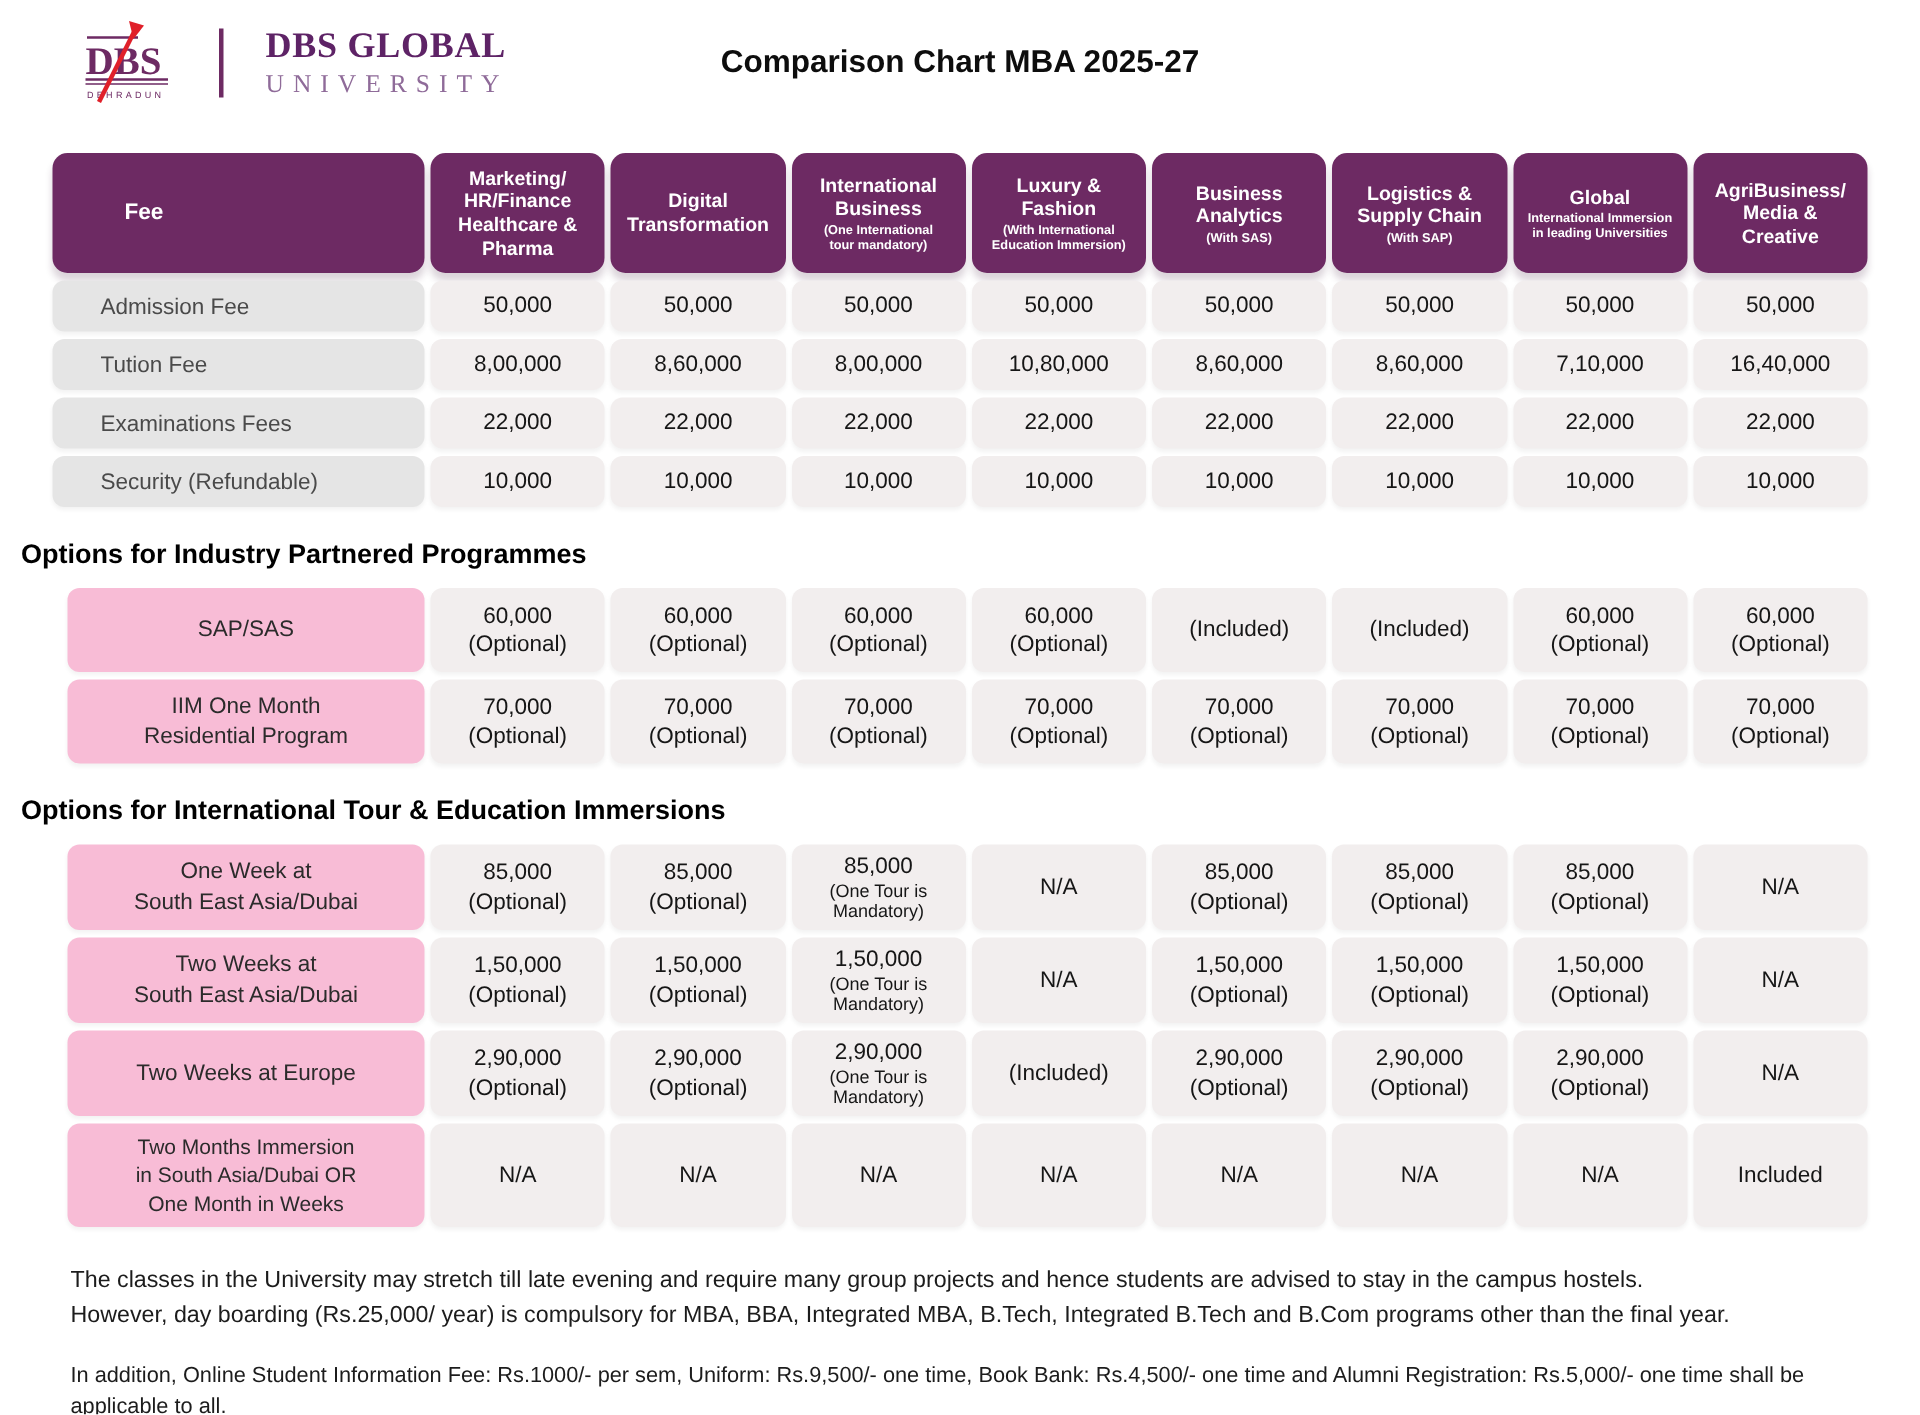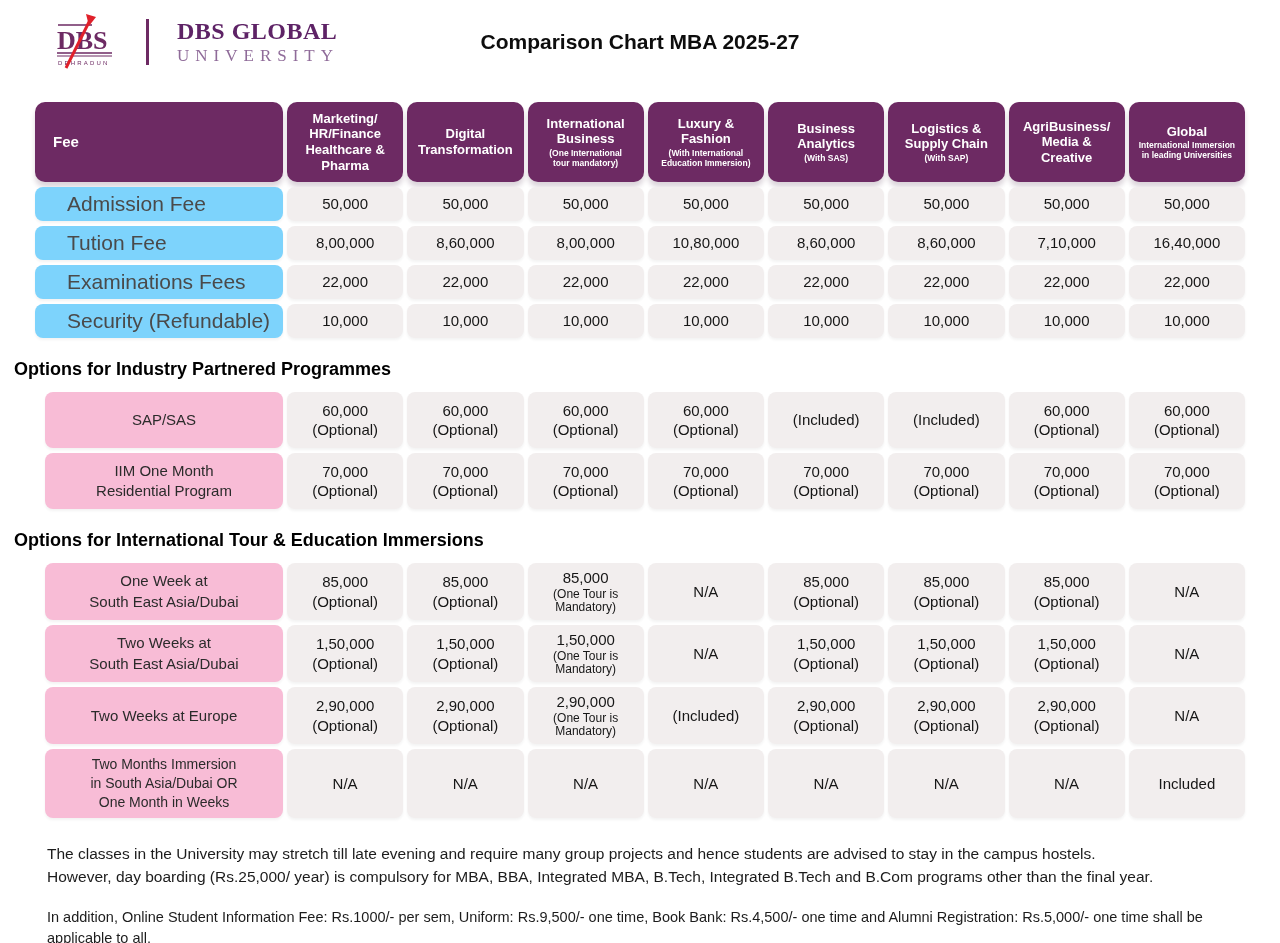--- a/index.html
+++ b/index.html
@@ -20,24 +20,24 @@
   
   .grid{display:grid;grid-template-columns:248px repeat(8,1fr);column-gap:4px;row-gap:5px;
         margin:0 35px;}
   #main-grid{grid-template-rows:80px repeat(4,34px);margin-top:6px;}
 
   .hcell{background:#6d2a63;color:#ffffff;border-radius:10px;display:flex;flex-direction:column;
          align-items:center;justify-content:center;text-align:center;font-weight:700;
          font-size:13px;line-height:1.2;padding:4px 2px;box-sizing:border-box;
          box-shadow:0 5px 5px rgba(60,20,55,.18);}
   .hcell .note{font-size:8.5px;font-weight:600;line-height:1.2;white-space:pre-line;margin-top:1px;}
-  .hcell.fee{align-items:flex-start;padding-left:18px;font-size:15px;}
-
-  .lcell{background:#7dd3fc;border-radius:8px;display:flex;align-items:center;padding-left:32px;
-         font-size:21px;color:#4a4a4a;box-sizing:border-box;box-shadow:0 2px 3px rgba(0,0,0,.05);}
+  .hcell.fee{align-items:flex-start;padding-left:48px;font-size:15px;}
+
+  .lcell{background:#e5e5e5;border-radius:8px;display:flex;align-items:center;padding-left:32px;
+         font-size:15px;color:#4a4a4a;box-sizing:border-box;box-shadow:0 2px 3px rgba(0,0,0,.05);}
   .vcell{background:#f2eeee;border-radius:8px;display:flex;flex-direction:column;align-items:center;
          justify-content:center;text-align:center;font-size:15px;color:#161616;line-height:1.3;
          box-sizing:border-box;box-shadow:0 2px 3px rgba(0,0,0,.05);padding:5px 2px;}
   .vcell .small{font-size:12px;line-height:1.15;}
   .pcell{background:#f8bcd6;border-radius:8px;display:flex;flex-direction:column;align-items:center;
          justify-content:center;text-align:center;font-size:15px;color:#2b2b2b;margin-left:10px;
          line-height:1.35;box-sizing:border-box;box-shadow:0 2px 3px rgba(0,0,0,.05);padding:6px 4px;}
   .pcell.compact div{font-size:14px;}
 
   .sec-heading{font-size:18px;font-weight:700;color:#000000;margin:21px 0 12px 14px;
@@ -104,28 +104,28 @@
         <div>Business</div>
         <div>Analytics</div>
         <div class="note">(With SAS)</div>
       </div>
       <div class="hcell">
         <div>Logistics &amp;</div>
         <div>Supply Chain</div>
         <div class="note">(With SAP)</div>
       </div>
       <div class="hcell">
+        <div>Global</div>
+        <div class="note">International Immersion
+in leading Universities</div>
+      </div>
+      <div class="hcell">
         <div>AgriBusiness/</div>
         <div>Media &amp;</div>
         <div>Creative</div>
-      </div>
-      <div class="hcell">
-        <div>Global</div>
-        <div class="note">International Immersion
-in leading Universities</div>
       </div>
       <div class="lcell">Admission Fee</div>
       <div class="vcell">50,000</div>
       <div class="vcell">50,000</div>
       <div class="vcell">50,000</div>
       <div class="vcell">50,000</div>
       <div class="vcell">50,000</div>
       <div class="vcell">50,000</div>
       <div class="vcell">50,000</div>
       <div class="vcell">50,000</div>

